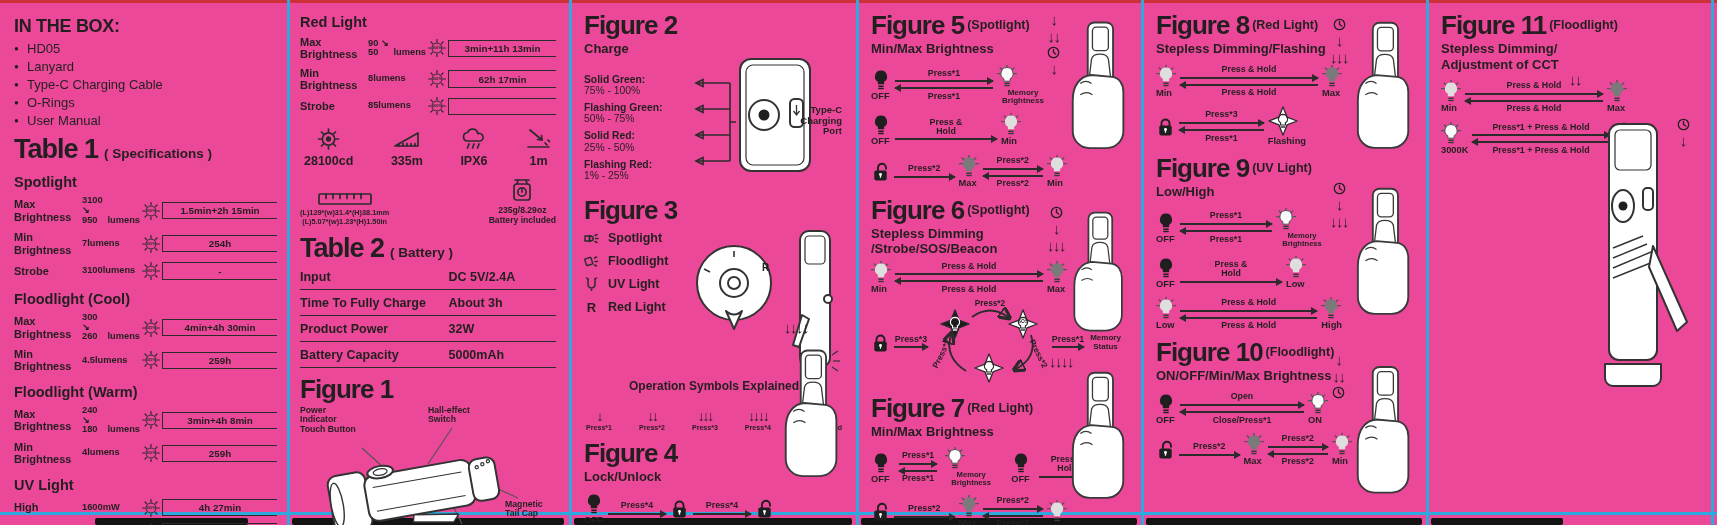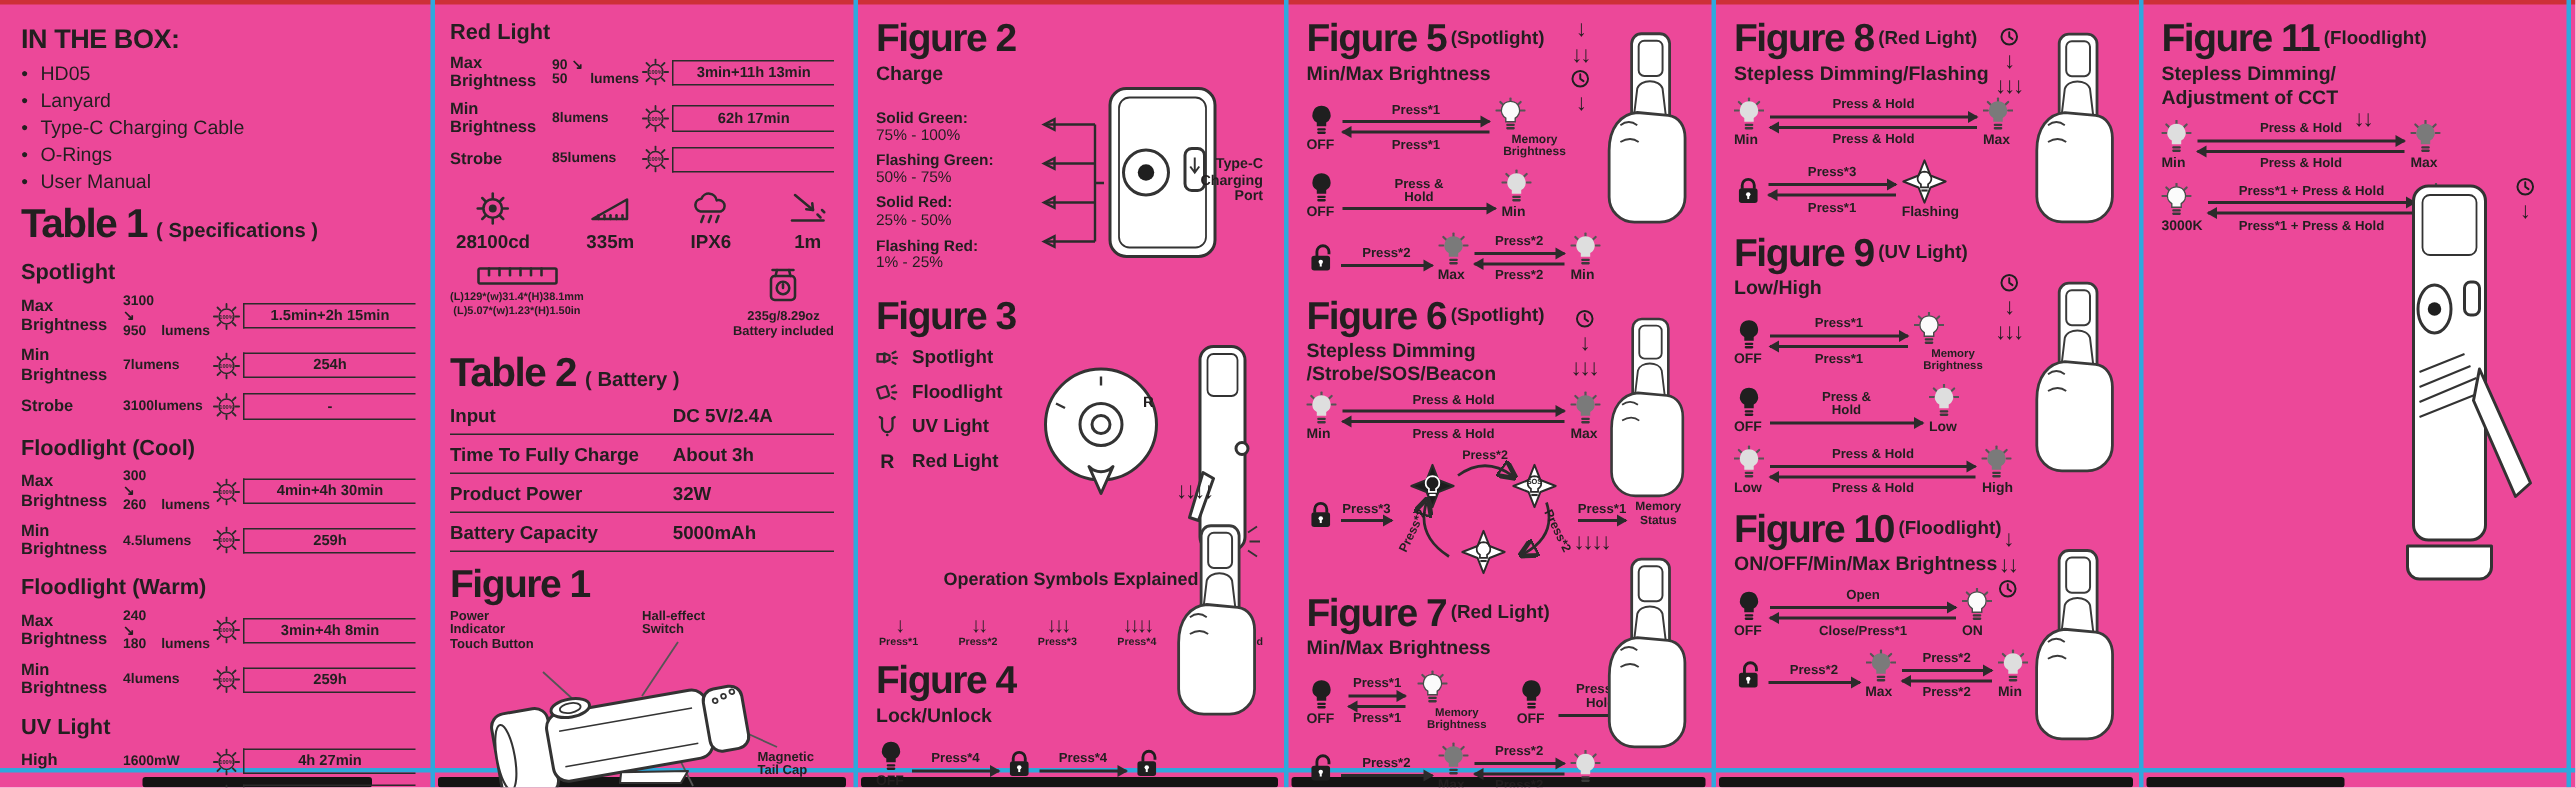--- a/index.html
+++ b/index.html
@@ -22,21 +22,21 @@
   .sec-head{font-size:14.5px;font-weight:700;margin:11px 0 1px}
   .spec-row{display:flex;align-items:center;margin:6px 0}
   .spec-label{width:68px;font-size:11px;font-weight:700;line-height:1.12}
   .spec-val{width:58px;display:flex;flex-direction:row;align-items:flex-end;font-size:9.3px;font-weight:700;line-height:1.05}
   .spec-runtime{flex:1;margin-left:2px;border:1.6px solid #2b2b2b;border-right:0;text-align:center;
     font-size:9.8px;font-weight:700;padding:2.5px 0 2px;min-height:17px}
 
   .icon-grid{display:flex;justify-content:space-between;margin:12px 4px 0}
   .icon-item{display:flex;flex-direction:column;align-items:center;gap:2px;font-size:12.5px;font-weight:800}
   .spec-ic{width:27px;height:25px;fill:none;stroke:#2b2b2b;stroke-width:1.7;stroke-linecap:round;stroke-linejoin:round}
-  .icon-grid2{display:flex;justify-content:space-between;align-items:flex-start;margin:9px 0 0}
+  .icon-grid2{display:flex;justify-content:space-between;align-items:flex-end;margin:9px 0 0}
   .dim-item,.wt-item{display:flex;flex-direction:column;align-items:center;gap:2px}
   .tiny{font-size:7.3px;font-weight:700;line-height:1.25;text-align:center}
   .wt{font-size:8.6px;font-weight:700;line-height:1.3;text-align:center}
 
   .t2-row{display:flex;border-bottom:1.9px solid #2b2b2b;padding:6px 0 5px;font-size:12.5px;font-weight:700}
   .t2-row .lbl{flex:1}
   .t2-row .val{width:42%;font-weight:700}
 
   .fig-title{font-size:26px;font-weight:800;letter-spacing:-1px;line-height:1;margin:8px 0 0;white-space:nowrap}
   .fig-title .tag{font-size:12.5px;font-weight:700;letter-spacing:0;vertical-align:5px;margin-left:3px}

